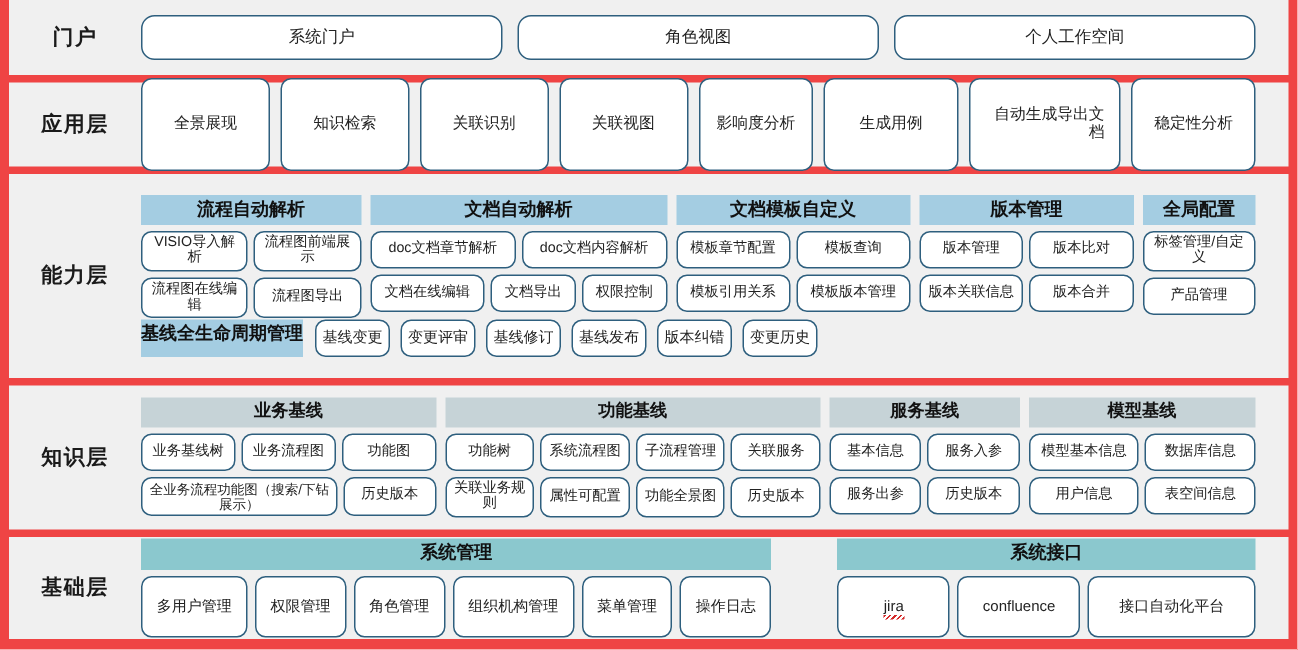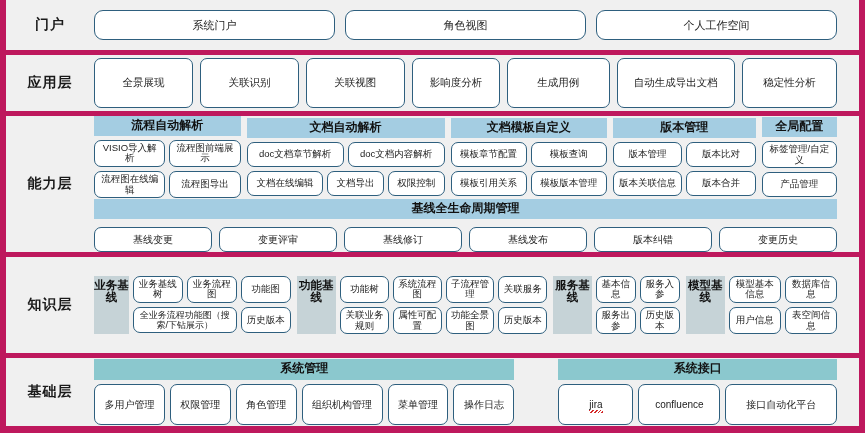--- a/index.html
+++ b/index.html
@@ -4,21 +4,21 @@
 <style>
   * { box-sizing: border-box; }
   html, body {
     margin: 0; padding: 0;
     background: #ffffff;
     font-family: "Liberation Sans", "DejaVu Sans", sans-serif;
   }
   #page {
     width: 865px; height: 433px;
     position: relative;
-    background: #be185d;
+    background: #ef4444;
     overflow: hidden;
   }
   .layer {
     background: #f0f0f0;
     display: flex;
     align-items: center;
     position: relative;
     margin: 0 6px;
   }
   .layer + .layer { margin-top: 5px; }
@@ -64,44 +64,44 @@
     font-size: 11px;
   }
 
   
   .row-app { height: 56px; }
   .app-strip { display: flex; gap: 7px; }
   .app-strip .pill { min-height: 26px; flex: 0 0 auto; padding: 18px 10px; text-align: right; }
 
   
   .row-cap { height: 136px; }
-  .cap-groups { display: flex; gap: 6px; align-items: center; }
+  .cap-groups { display: flex; gap: 6px; }
   .cap-group { display: flex; flex-direction: column; gap: 4px; }
   .grp-head {
     background: #a4cde2;
     color: #111111;
     font-size: 12px;
     font-weight: bold;
     text-align: center;
     padding: 3px 0 4px;
     line-height: 1.1;
   }
   .grp-rows { display: flex; flex-direction: column; gap: 4px; }
   .grp-row { display: flex; gap: 4px; }
   .grp-row .pill { flex: 1 1 0; min-height: 25px; font-size: 9.5px; }
 
-  .lifecycle { margin-top: 1px; display: flex; flex-direction: column; gap: 8px; }
+  .lifecycle { margin-top: 1px; display: flex; flex-direction: row; gap: 8px; }
   .lifecycle .grp-head { background: #a4cde2; }
   .life-row { display: flex; gap: 7px; }
   .life-row .pill { flex: 1 1 0; min-height: 25px; font-size: 10px; }
 
   
   .row-know { height: 96px; }
   .know-groups { display: flex; gap: 6px; }
-  .know-group { display: flex; flex-direction: row; gap: 4px; }
+  .know-group { display: flex; flex-direction: column; gap: 4px; }
   .know-group .grp-head {
     background: #c6d3d7;
     color: #111111;
     font-size: 11.5px;
   }
 
   
   .row-base { height: 68px; }
   .base-groups { display: flex; gap: 44px; }
   .base-group { display: flex; flex-direction: column; gap: 4px; }
@@ -137,20 +137,21 @@
         <div class="pill">个人工作空间</div>
       </div>
     </div>
   </div>
 
   <div class="layer row-app">
     <div class="layer-label">应用层</div>
     <div class="layer-body">
       <div class="app-strip">
         <div class="pill" style="flex:1 1 0">全景展现</div>
+        <div class="pill" style="flex:1 1 0">知识检索</div>
         <div class="pill" style="flex:1 1 0">关联识别</div>
         <div class="pill" style="flex:1 1 0">关联视图</div>
         <div class="pill" style="flex:0.86 1 0">影响度分析</div>
         <div class="pill" style="flex:1.05 1 0">生成用例</div>
         <div class="pill" style="flex:1.25 1 0">自动生成导出文档</div>
         <div class="pill" style="flex:0.95 1 0">稳定性分析</div>
       </div>
     </div>
   </div>
 

